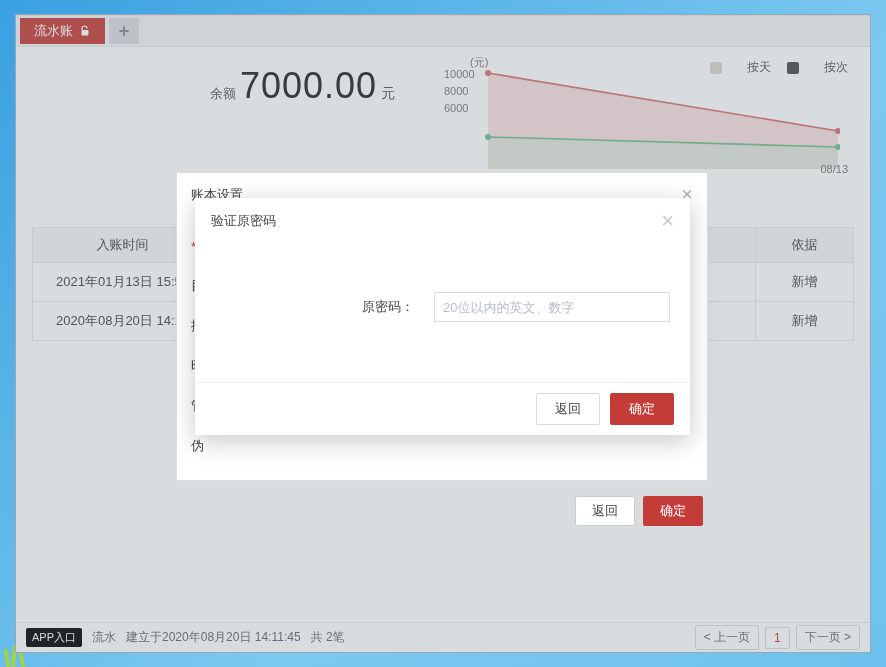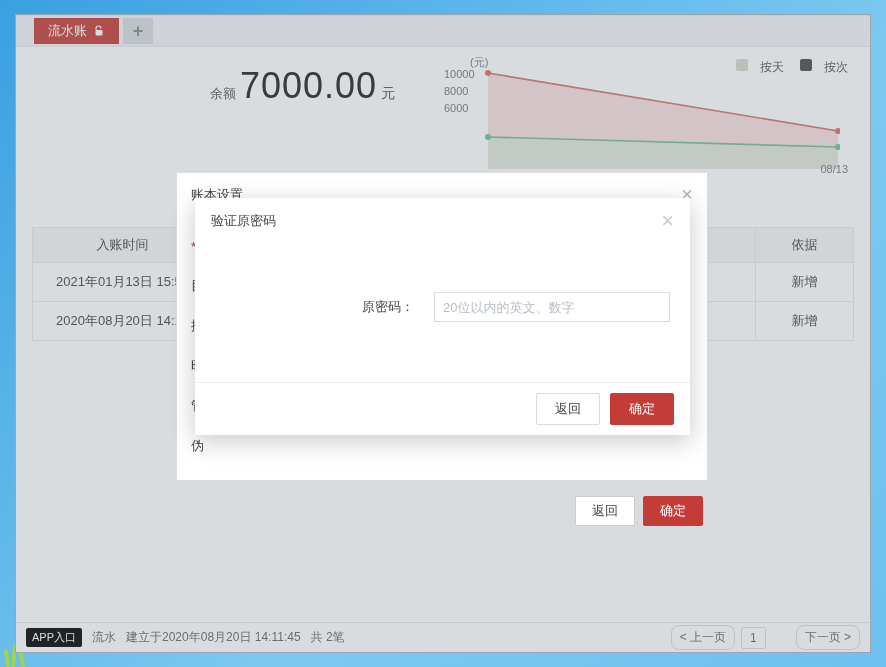--- a/index.html
+++ b/index.html
@@ -70,21 +70,21 @@
     .tab {
       display: flex;
       align-items: center;
       justify-content: center;
       padding: 0 14px;
       font-size: 13px;
       cursor: pointer;
       gap: 6px;
       margin: 2px 0;
     }
-    .tab.active { background: #c43c38; color: #fff; margin-left: 14px; }
+    .tab.active { background: #c43c38; color: #fff; }
     .tab.add { width: 30px; background: #d9dcdf; color: #7f8a97; font-size: 18px; font-weight: bold; }
     .lock-icon { width: 12px; height: 12px; }
 
     .content {
       flex: 1;
       position: relative;
       padding: 18px 16px 0 16px;
       overflow: hidden;
     }
 
@@ -103,21 +103,21 @@
     }
     .chart-ylabel { position: absolute; font-size: 11px; color: #777; left: -4px; }
     .chart-unit { position: absolute; font-size: 11px; color: #777; left: 22px; top: -4px; }
     .chart-svg { width: 392px; height: 110px; }
     .chart-xlabel { position: absolute; font-size: 11px; color: #777; }
     .chart-tog-row { position: absolute; top: 0; right: 0; display: flex; gap: 16px; align-items: center; }
     .chk { width: 12px; height: 12px; border-radius: 2px; display:inline-block; }
     .chk.off { background:#d9d6cf; }
     .chk.on { background:#4a4a4a; }
     .chk-label { font-size: 12px; color: #555; margin-left:4px;}
-    .chart-tog { display:flex; align-items:flex-start; gap:8px; cursor:pointer; }
+    .chart-tog { display:flex; align-items:center; gap:21px; cursor:pointer; }
 
     .table-wrap { margin-top: 120px; }
     table { width: 100%; border-collapse: collapse; font-size: 13px; }
     thead th { background: #f4f5f7; color: #444; font-weight: normal; padding: 8px 10px; border: 1px solid #e6e8eb; text-align: center; }
     tbody td { padding: 10px 10px; border: 1px solid #e6e8eb; color: #444; background: #fff; text-align: center; }
     th.col-time, td.col-time { width: 180px; }
     th.col-basis, td.col-basis { width: 98px; }
 
     .statusbar {
       height: 30px;
@@ -127,21 +127,21 @@
       align-items: center;
       padding: 0 10px;
       gap: 10px;
       font-size: 12px;
       color: #666;
     }
     .app-entry {
       background: #000000; color: #fff; padding: 2px 6px; font-size: 11px; border-radius: 2px; cursor: pointer;
     }
     .pagination { margin-left: auto; display: flex; gap: 6px; align-items:center; }
-    .page-btn { border: 1px solid #d9dcdf; background: #fff; padding: 3px 8px; font-size: 12px; color: #666; cursor: pointer; border-radius: 8px; margin-left: 24px; }
+    .page-btn { border: 1px solid #d9dcdf; background: #fff; padding: 3px 8px; font-size: 12px; color: #666; cursor: pointer; border-radius: 2px; }
     .page-num { border: 1px solid #d9dcdf; padding: 3px 8px; font-size: 12px; color: #c43c38; border-radius: 2px; }
 
     .under-modal {
       position: absolute;
       z-index: 50;
       top: 172px;
       left: 176px;
       width: 532px;
       background: #fff;
       border: 1px solid #ddd;

